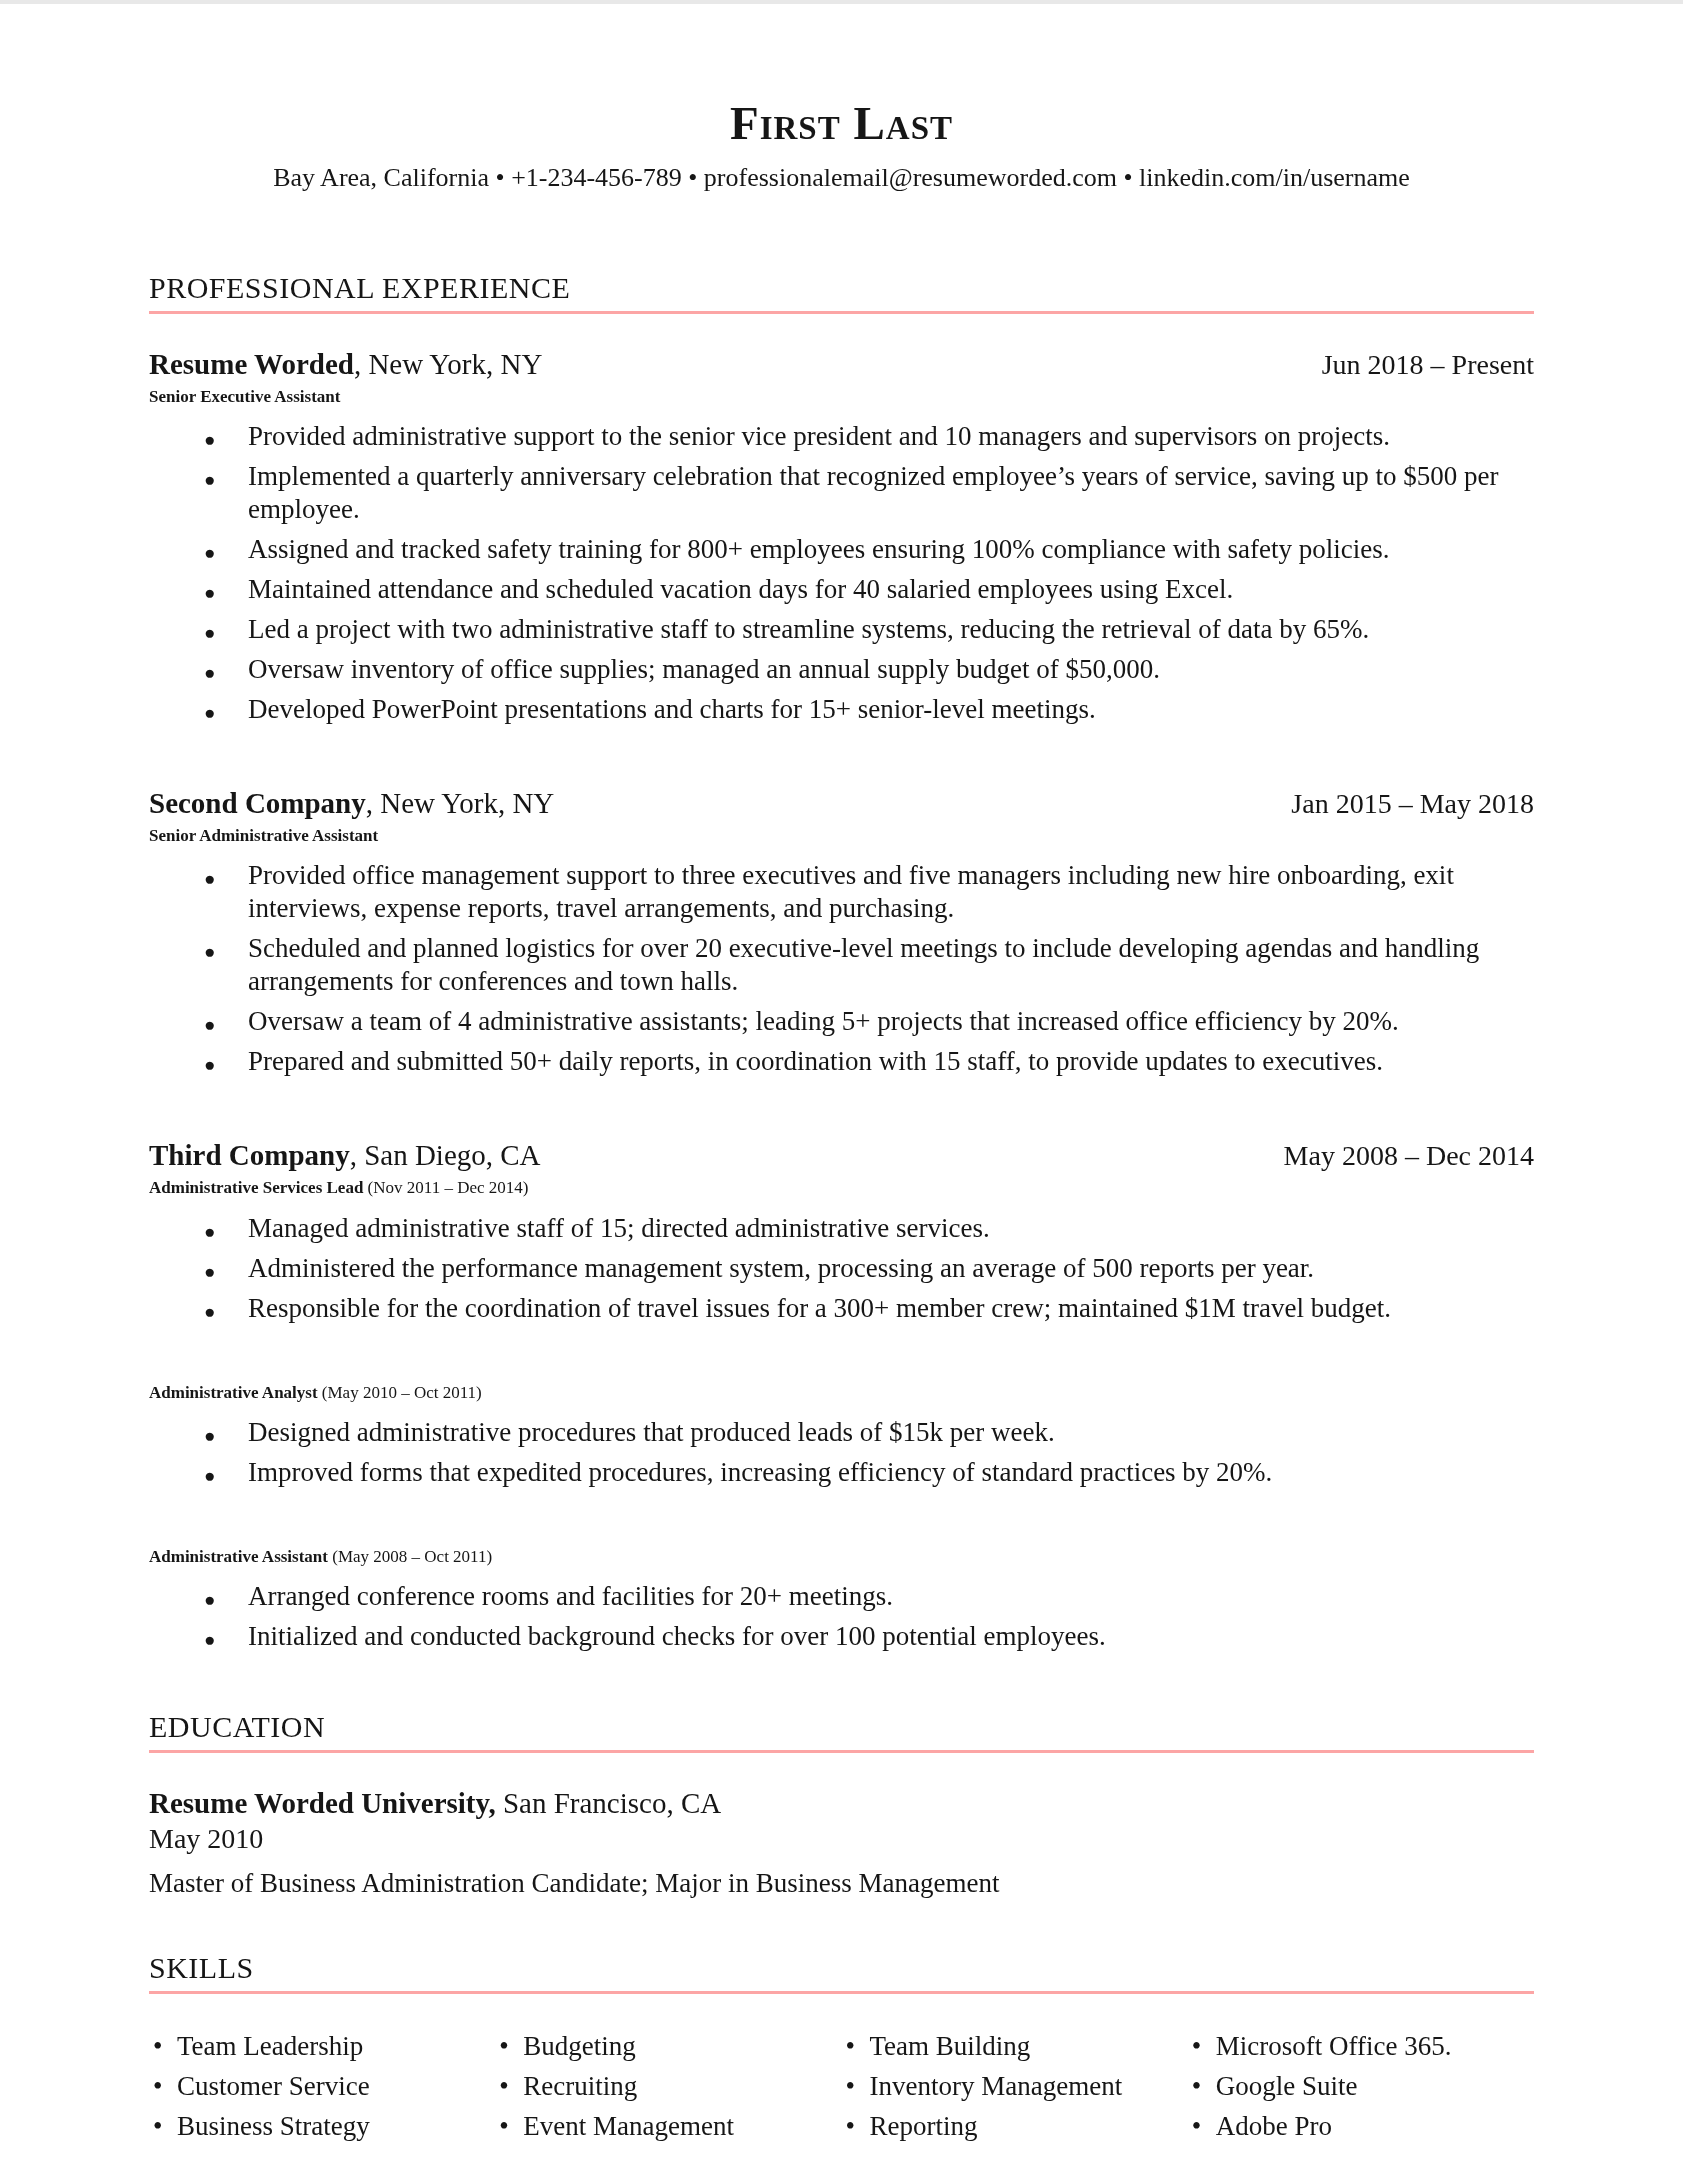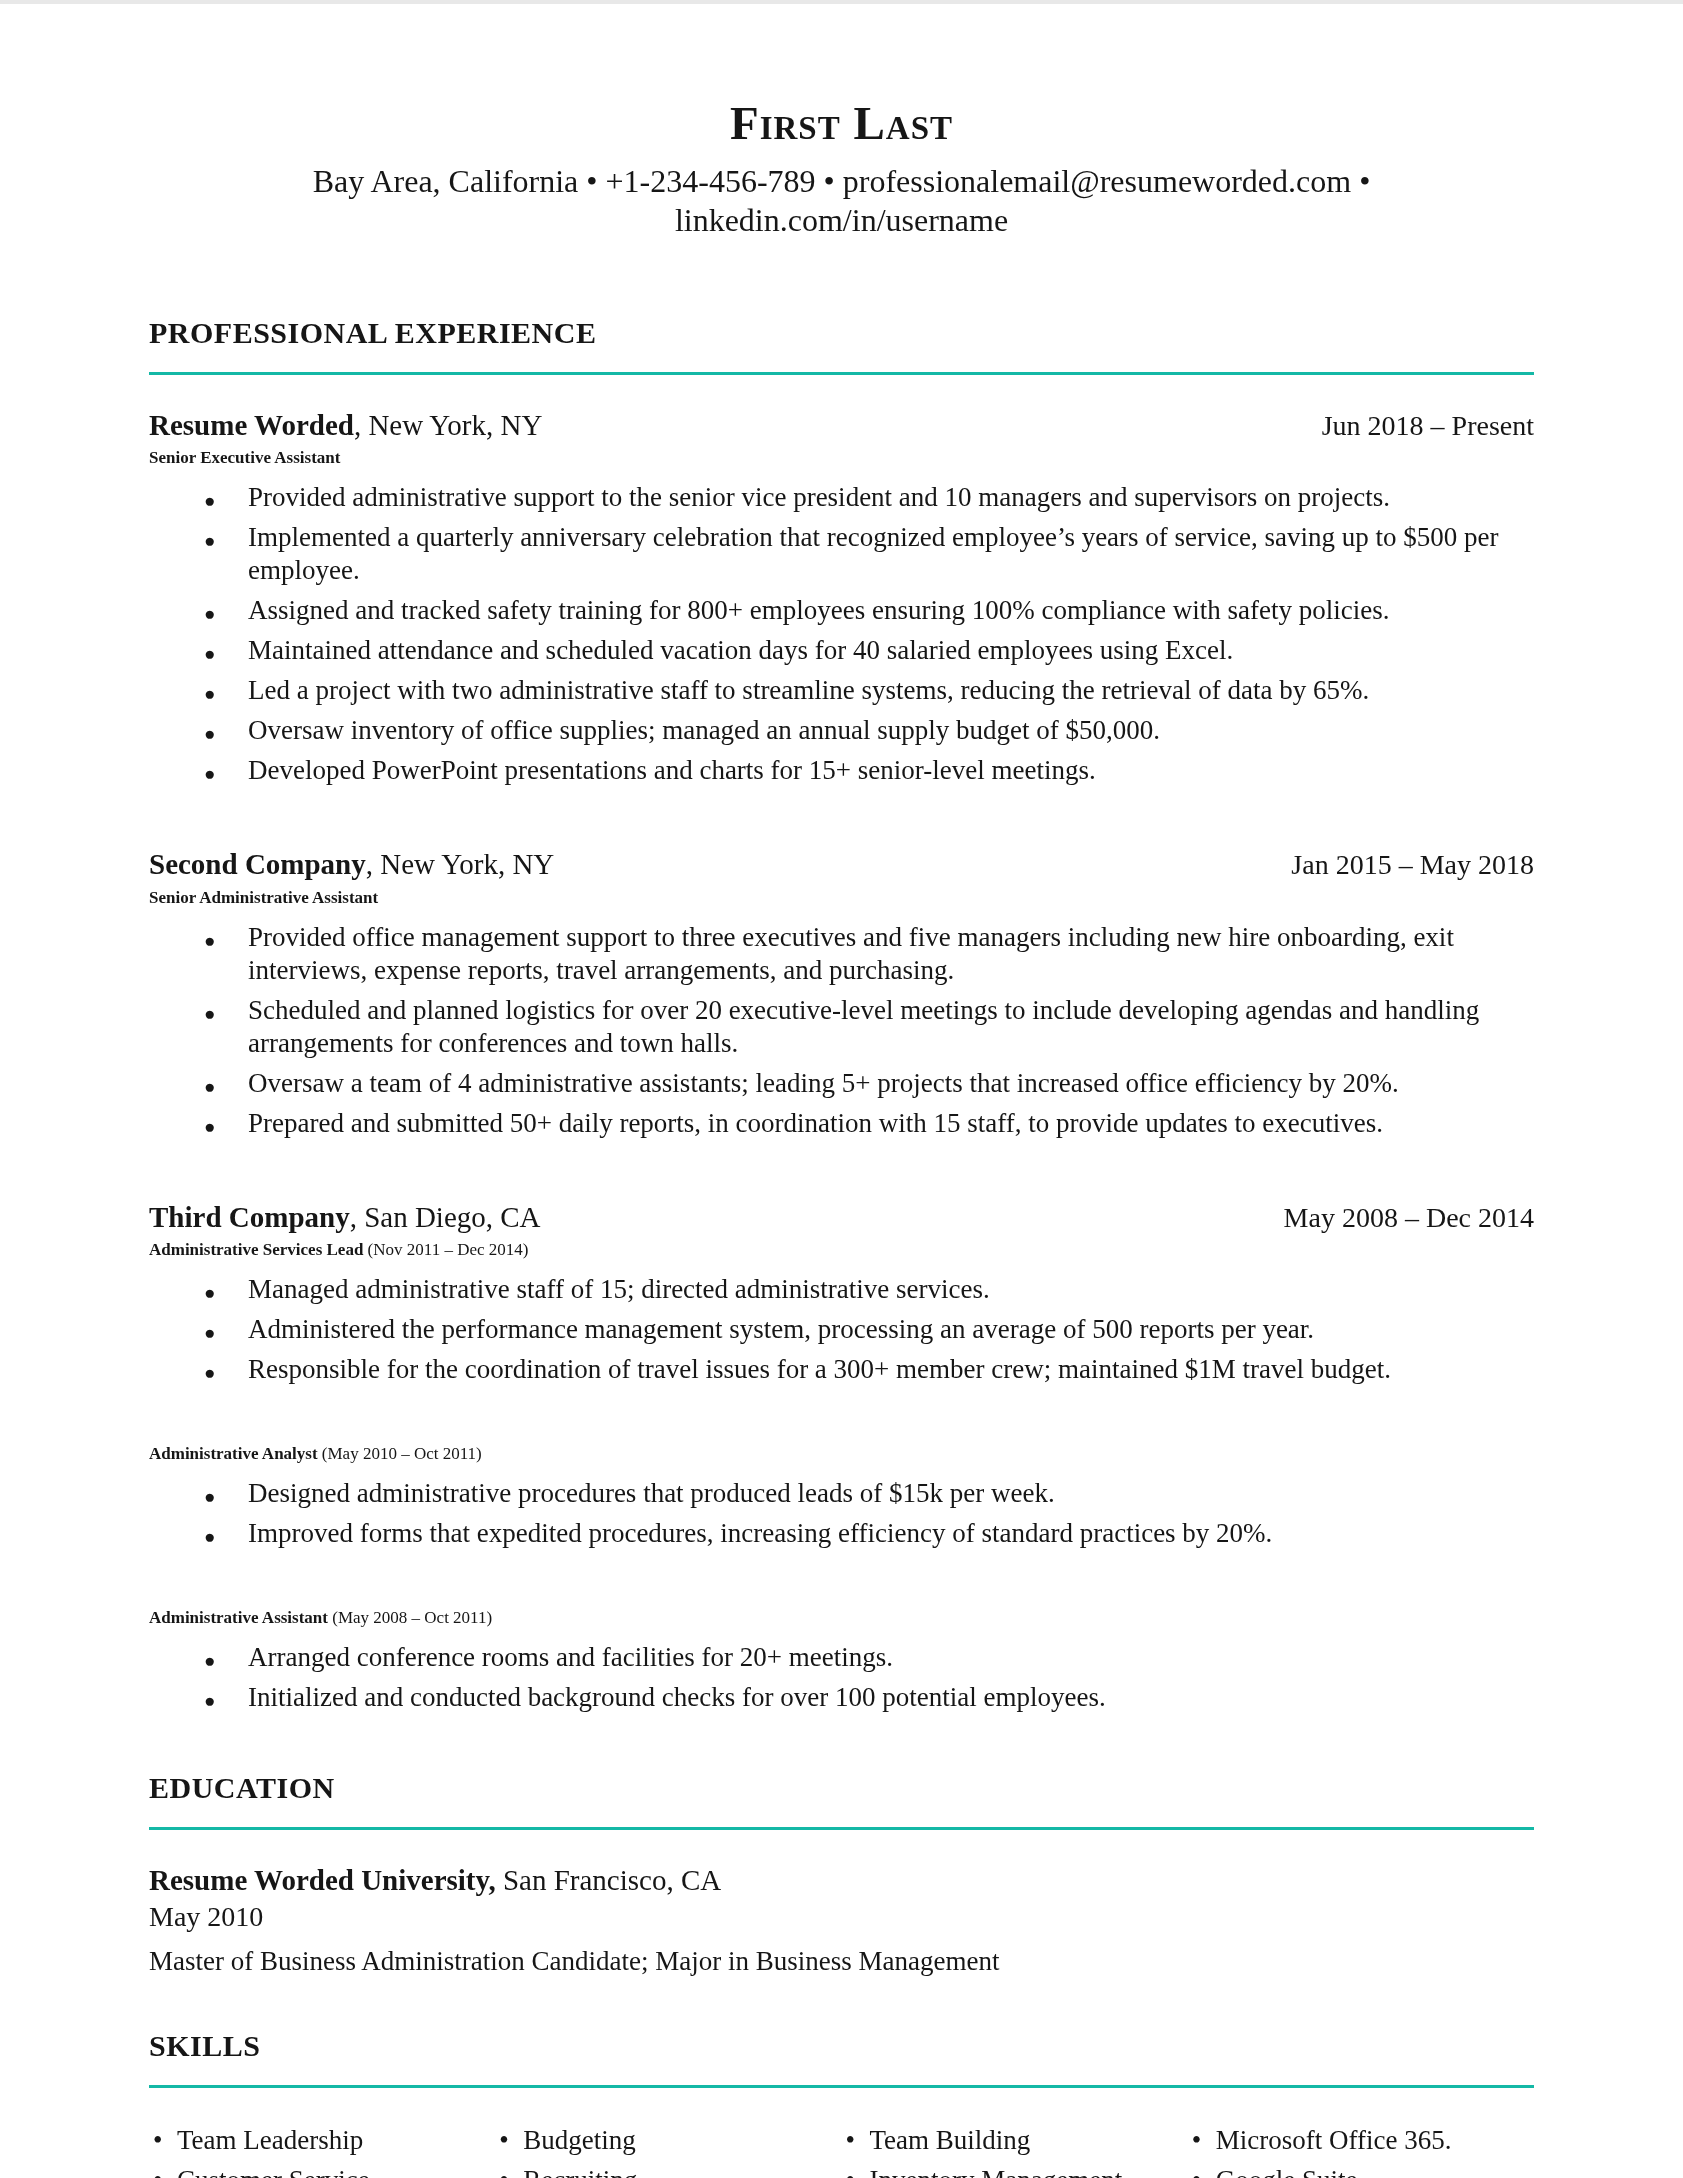--- a/index.html
+++ b/index.html
@@ -19,32 +19,32 @@
   .name {
     margin: 0;
     font-size: 47px;
     font-weight: 700;
     font-variant: small-caps;
     letter-spacing: 1px;
     line-height: 1.05;
   }
   .contact {
     margin-top: 14px;
-    font-size: 32px;
+    font-size: 26px;
     line-height: 1.2;
   }
 
   
   h2.sec {
     margin: 0 0 32px 0;
     font-size: 30px;
-    font-weight: 700;
+    font-weight: 400;
     letter-spacing: 0.5px;
-    padding-bottom: 22px;
-    border-bottom: 3px solid #14b8a6;
+    padding-bottom: 6px;
+    border-bottom: 3px solid #fca5a5;
   }
 
   section.exp { margin: 0; }
   section.edu { margin-top: 57px; }
   section.skl { margin-top: 50px; }
 
   
   .companies > .company + .company { margin-top: 59px; }
   .comp-line {
     display: flex;

